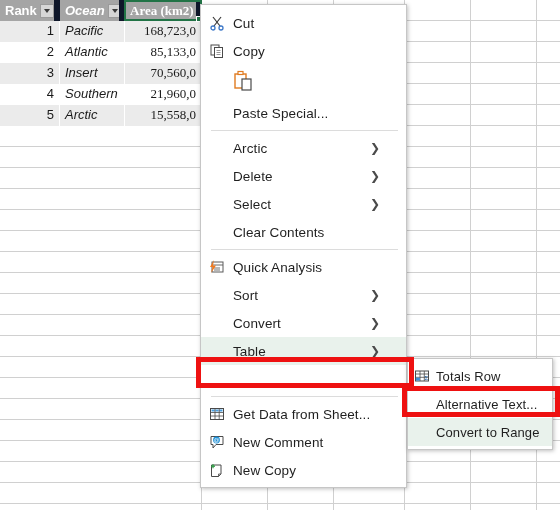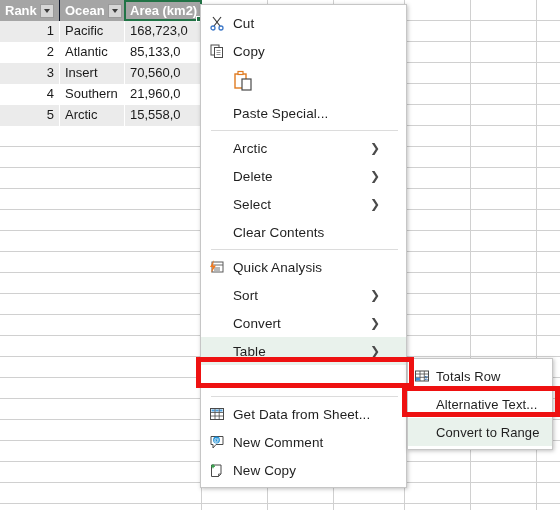--- a/index.html
+++ b/index.html
@@ -53,32 +53,32 @@
     box-sizing: border-box;
     height: 21px;
     line-height: 20px;
     padding: 0 5px;
     font-size: 13px;
     border-right: 1px solid #ffffff;
     overflow: hidden;
     white-space: nowrap;
   }
   .c-rank  { width: 60px; text-align: right; }
-  .c-ocean { width: 65px; text-align: left; }
-  .c-area  { width: 77px; text-align: left; }
+  .c-ocean { width: 65px; text-align: left; font-style: italic; }
+  .c-area  { width: 77px; text-align: right; font-family: Liberation Serif, serif; }
 
   .header-row .tcell {
     background: #a5a5a5;
     color: #ffffff;
     font-weight: bold;
     font-size: 13px;
     display: flex;
     align-items: center;
     justify-content: space-between;
-    border-right: 1px solid #0f172a;
+    border-right: 6px solid #0f172a;
   }
   .header-row .c-rank  { justify-content: space-between; }
   .hdr-label { white-space: nowrap; }
   .filter-btn {
     width: 14px; height: 14px;
     background: #d6d6d6;
     border: 1px solid #9a9a9a;
     box-sizing: border-box;
     display: flex;
     align-items: center;

